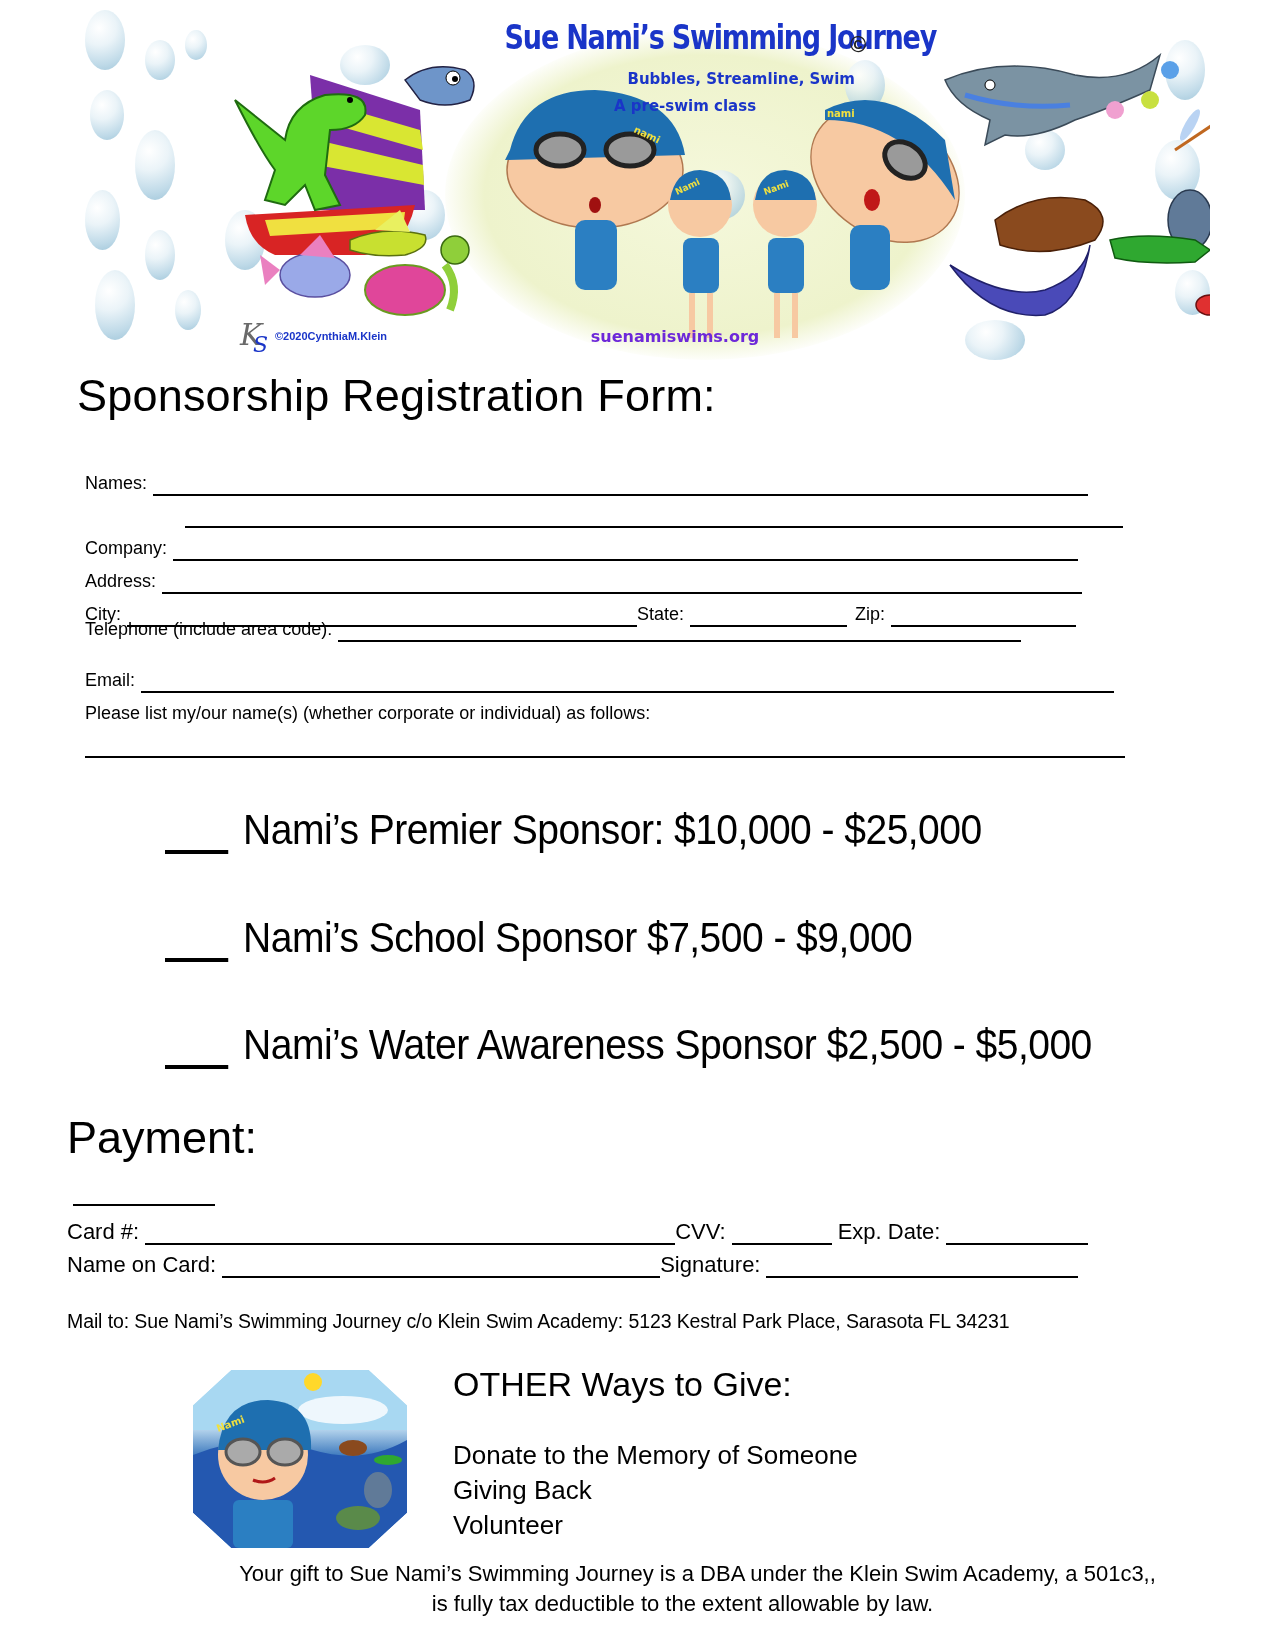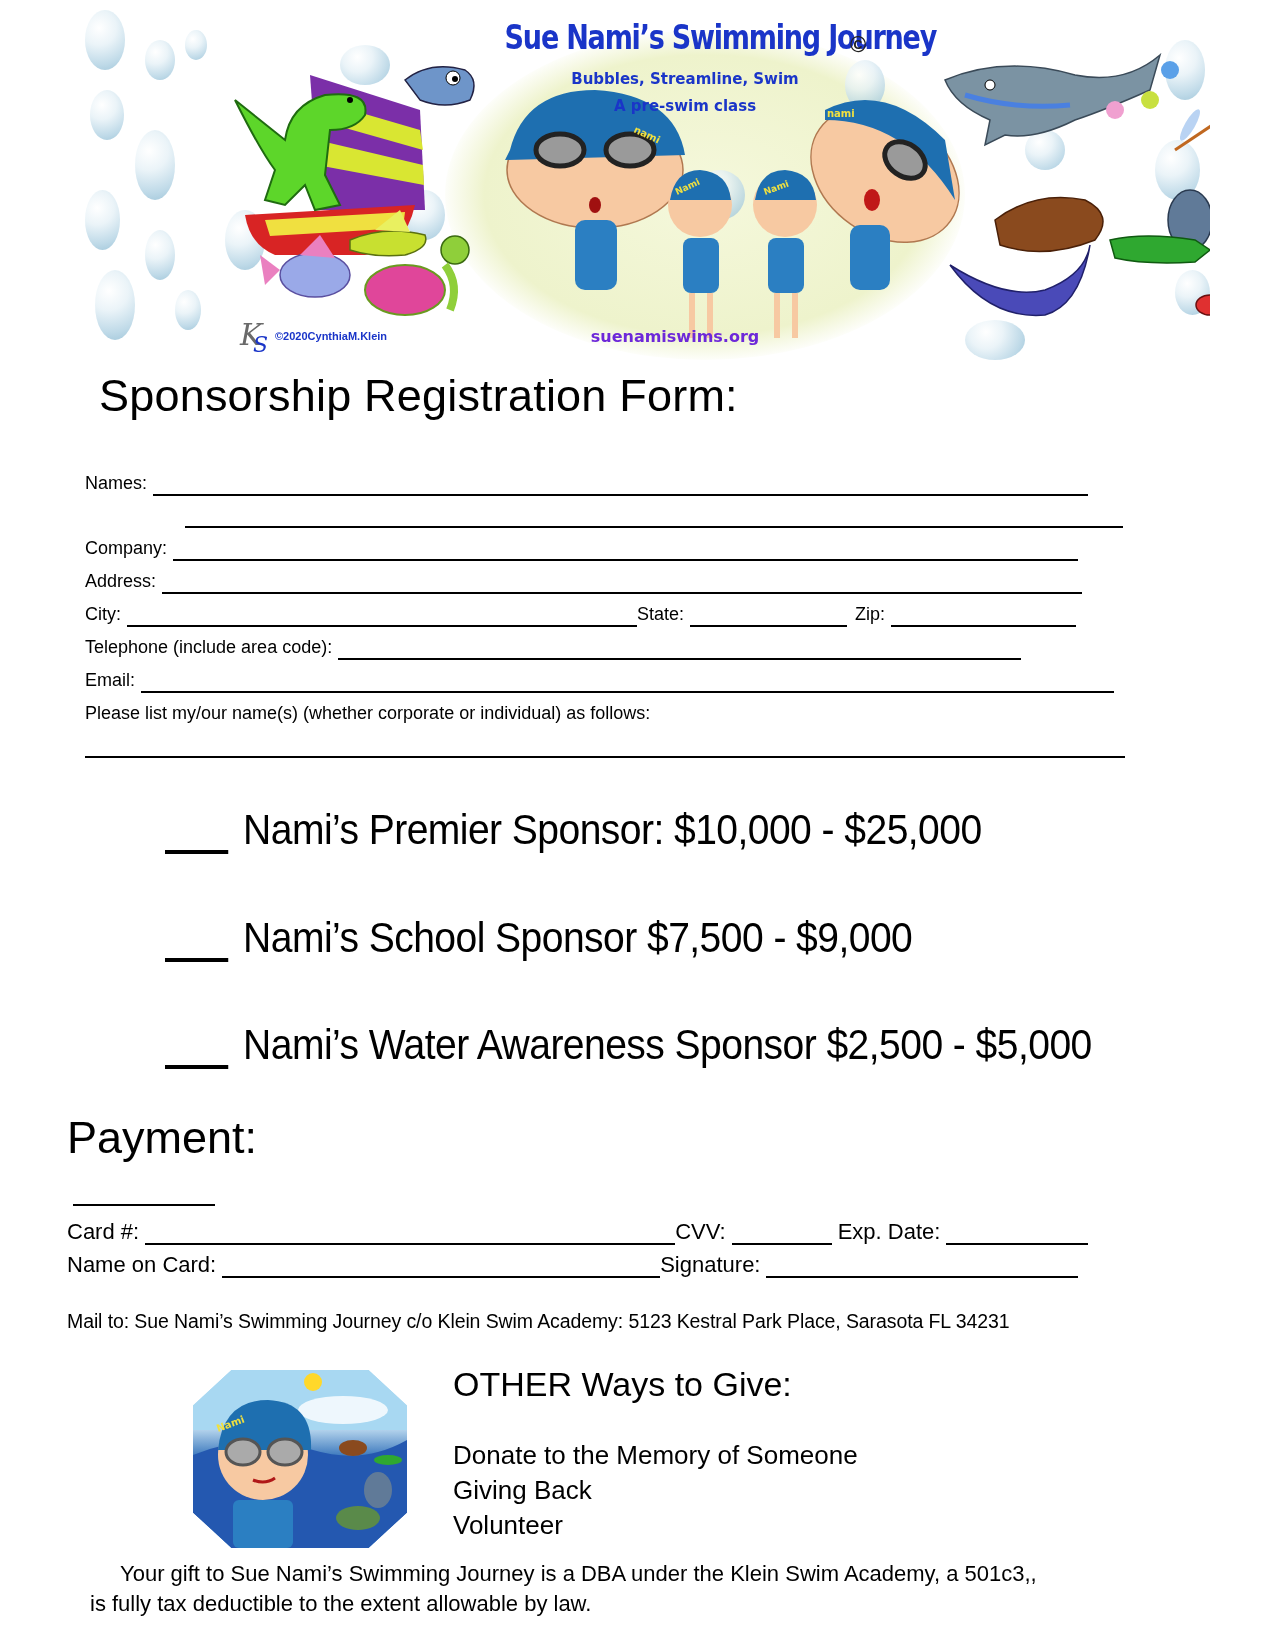--- a/index.html
+++ b/index.html
@@ -10,47 +10,47 @@
   #banner { position: absolute; left: 85px; top: 0; width: 1125px; height: 365px; overflow: hidden; background: #ffffff; }
   .bubble { position: absolute; border-radius: 50%;
     background: radial-gradient(circle at 35% 30%, #ffffff 0%, #e4f0f6 35%, #a9cde0 75%, #7fb2cc 100%);
     opacity: 0.75; }
   #banner-glow { position: absolute; left: 360px; top: 30px; width: 520px; height: 330px; border-radius: 50%;
     background: radial-gradient(ellipse at center, #f5f8dc 0%, #eef3cc 60%, rgba(255,255,255,0) 72%); }
   #banner-title { position: absolute; left: 380px; top: 18px; width: 440px; text-align: center;
     font-family: "DejaVu Sans", sans-serif; font-weight: bold; font-size: 33px; color: #1a35c8;
     letter-spacing: -1.5px; transform: scaleX(0.82); transform-origin: center; white-space: nowrap; }
   #banner-copy { position: absolute; left: 765px; top: 32px; font-size: 22px; color: #222; font-weight: bold; }
-  #banner-sub1 { position: absolute; left: 430px; top: 70px; width: 340px; text-align: center;
+  #banner-sub1 { position: absolute; left: 430px; top: 70px; width: 340px; text-align: right;
     font-family: "DejaVu Sans", sans-serif; font-weight: bold; font-size: 15px; color: #1a35c8; }
   #banner-sub2 { position: absolute; left: 430px; top: 97px; width: 340px; text-align: center;
     font-family: "DejaVu Sans", sans-serif; font-weight: bold; font-size: 15px; color: #1a35c8; }
   #banner-url { position: absolute; left: 470px; top: 327px; width: 240px; text-align: center;
     font-family: "DejaVu Sans", sans-serif; font-weight: bold; font-size: 16px; color: #6d28d9; }
   #banner-credit { position: absolute; left: 190px; top: 330px; font-size: 11px; color: #1a35c8; font-weight: bold; }
 
   
   .abs { position: absolute; white-space: nowrap; }
-  #form-title { left: 99px; top: 370px; font-size: 45px; font-weight: normal; letter-spacing: 0.2px; }
+  #form-title { left: 77px; top: 370px; font-size: 45px; font-weight: normal; letter-spacing: 0.2px; }
   .row { position: absolute; left: 85px; height: 30px; font-size: 18px; display: flex; align-items: flex-end; white-space: nowrap; }
   .row .lbl { display: inline-block; line-height: 26px; }
   .line { display: inline-block; border-bottom: 2.5px solid #000; height: 22px; margin-left: 6px; }
   .sponsor { position: absolute; left: 165px; font-size: 42px; display: flex; align-items: flex-end; white-space: nowrap; letter-spacing: -0.6px; transform: scaleX(0.93); transform-origin: left; }
   .blank { display: inline-block; width: 68px; border-bottom: 4px solid #000; height: 34px; margin-right: 16px; }
   #payment-title { left: 67px; top: 1112px; font-size: 45px; }
   .prow { position: absolute; left: 67px; font-size: 22px; display: flex; align-items: flex-end; white-space: nowrap; }
   #mail-to { left: 67px; top: 1310px; font-size: 19.5px; letter-spacing: -0.1px; text-align: right; }
 
   
   #other-image { position: absolute; left: 193px; top: 1370px; width: 214px; height: 178px; overflow: hidden;
     clip-path: polygon(18% 0, 82% 0, 100% 20%, 100% 80%, 82% 100%, 18% 100%, 0 80%, 0 20%);
     background: linear-gradient(#9cd0ef 0%, #cfe8f7 30%, #2f6fb8 50%, #1f4f9e 80%, #2a7fd0 100%); }
   #other-title { left: 453px; top: 1365px; font-size: 34px; }
   .other-item { position: absolute; left: 453px; font-size: 26px; white-space: nowrap; }
-  .footer { position: absolute; width: 1275px; left: 0; text-align: left; font-size: 22px; white-space: nowrap; }
+  .footer { position: absolute; width: 1275px; left: 0; text-align: center; font-size: 22px; white-space: nowrap; }
 </style>
 </head>
 <body>
 
 <div id="banner">
   <div id="banner-glow"></div>
 
   <div class="bubble" style="left:0;top:10px;width:40px;height:60px"></div>
   <div class="bubble" style="left:60px;top:40px;width:30px;height:40px"></div>
   <div class="bubble" style="left:100px;top:30px;width:22px;height:30px"></div>
@@ -215,21 +215,21 @@
   <span class="line" style="width:920px"></span>
 </div>
 <div class="row" style="top:597px">
   <span class="lbl">City:</span>
   <span class="line" style="width:510px"></span>
   <span class="lbl" style="margin-left:0">State:</span>
   <span class="line" style="width:157px"></span>
   <span class="lbl" style="margin-left:8px">Zip:</span>
   <span class="line" style="width:185px"></span>
 </div>
-<div class="row" style="top:630px">
+<div class="row" style="top:612px">
   <span class="lbl">Telephone (include area code):</span>
   <span class="line" style="width:683px"></span>
 </div>
 <div class="row" style="top:663px">
   <span class="lbl">Email:</span>
   <span class="line" style="width:973px"></span>
 </div>
 <div class="row" style="top:696px">
   <span class="lbl">Please list my/our name(s) (whether corporate or individual) as follows:</span>
 </div>

